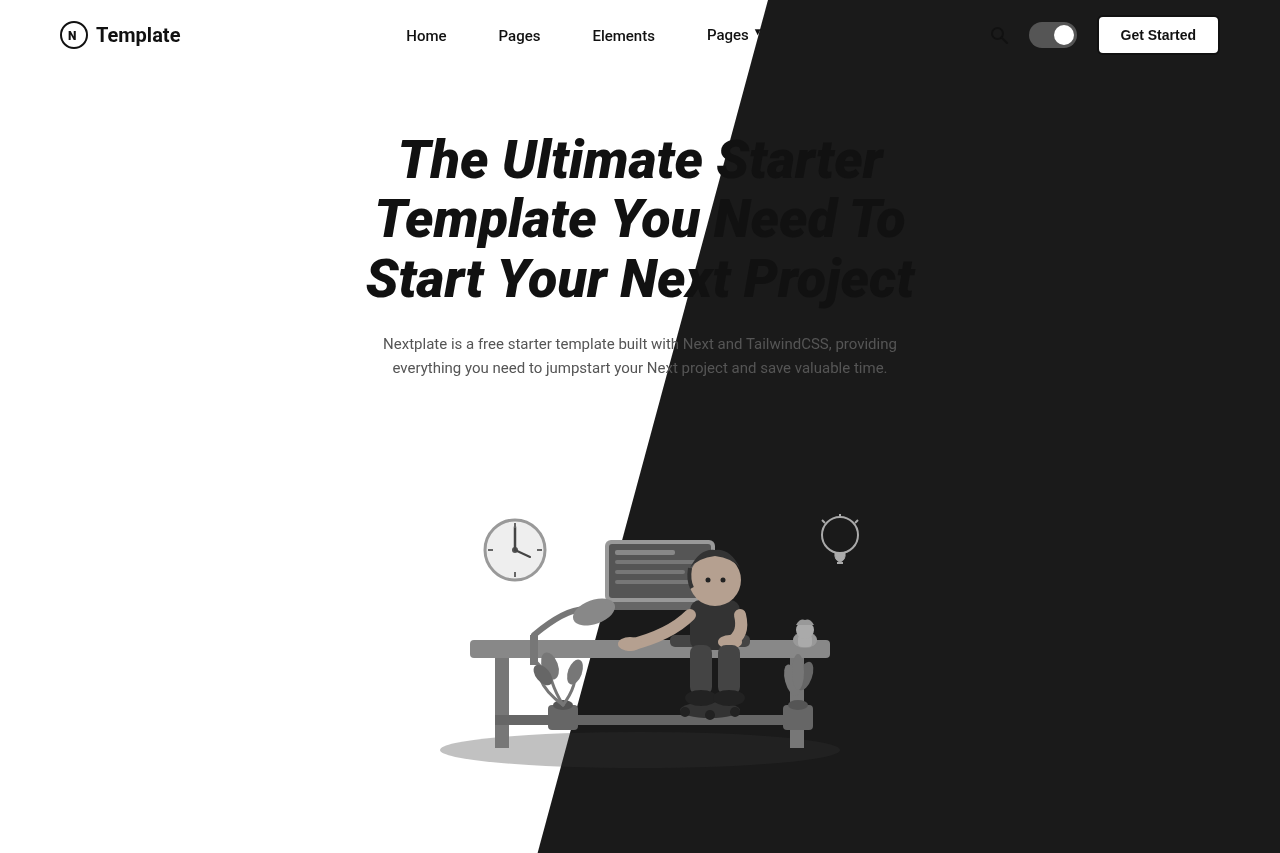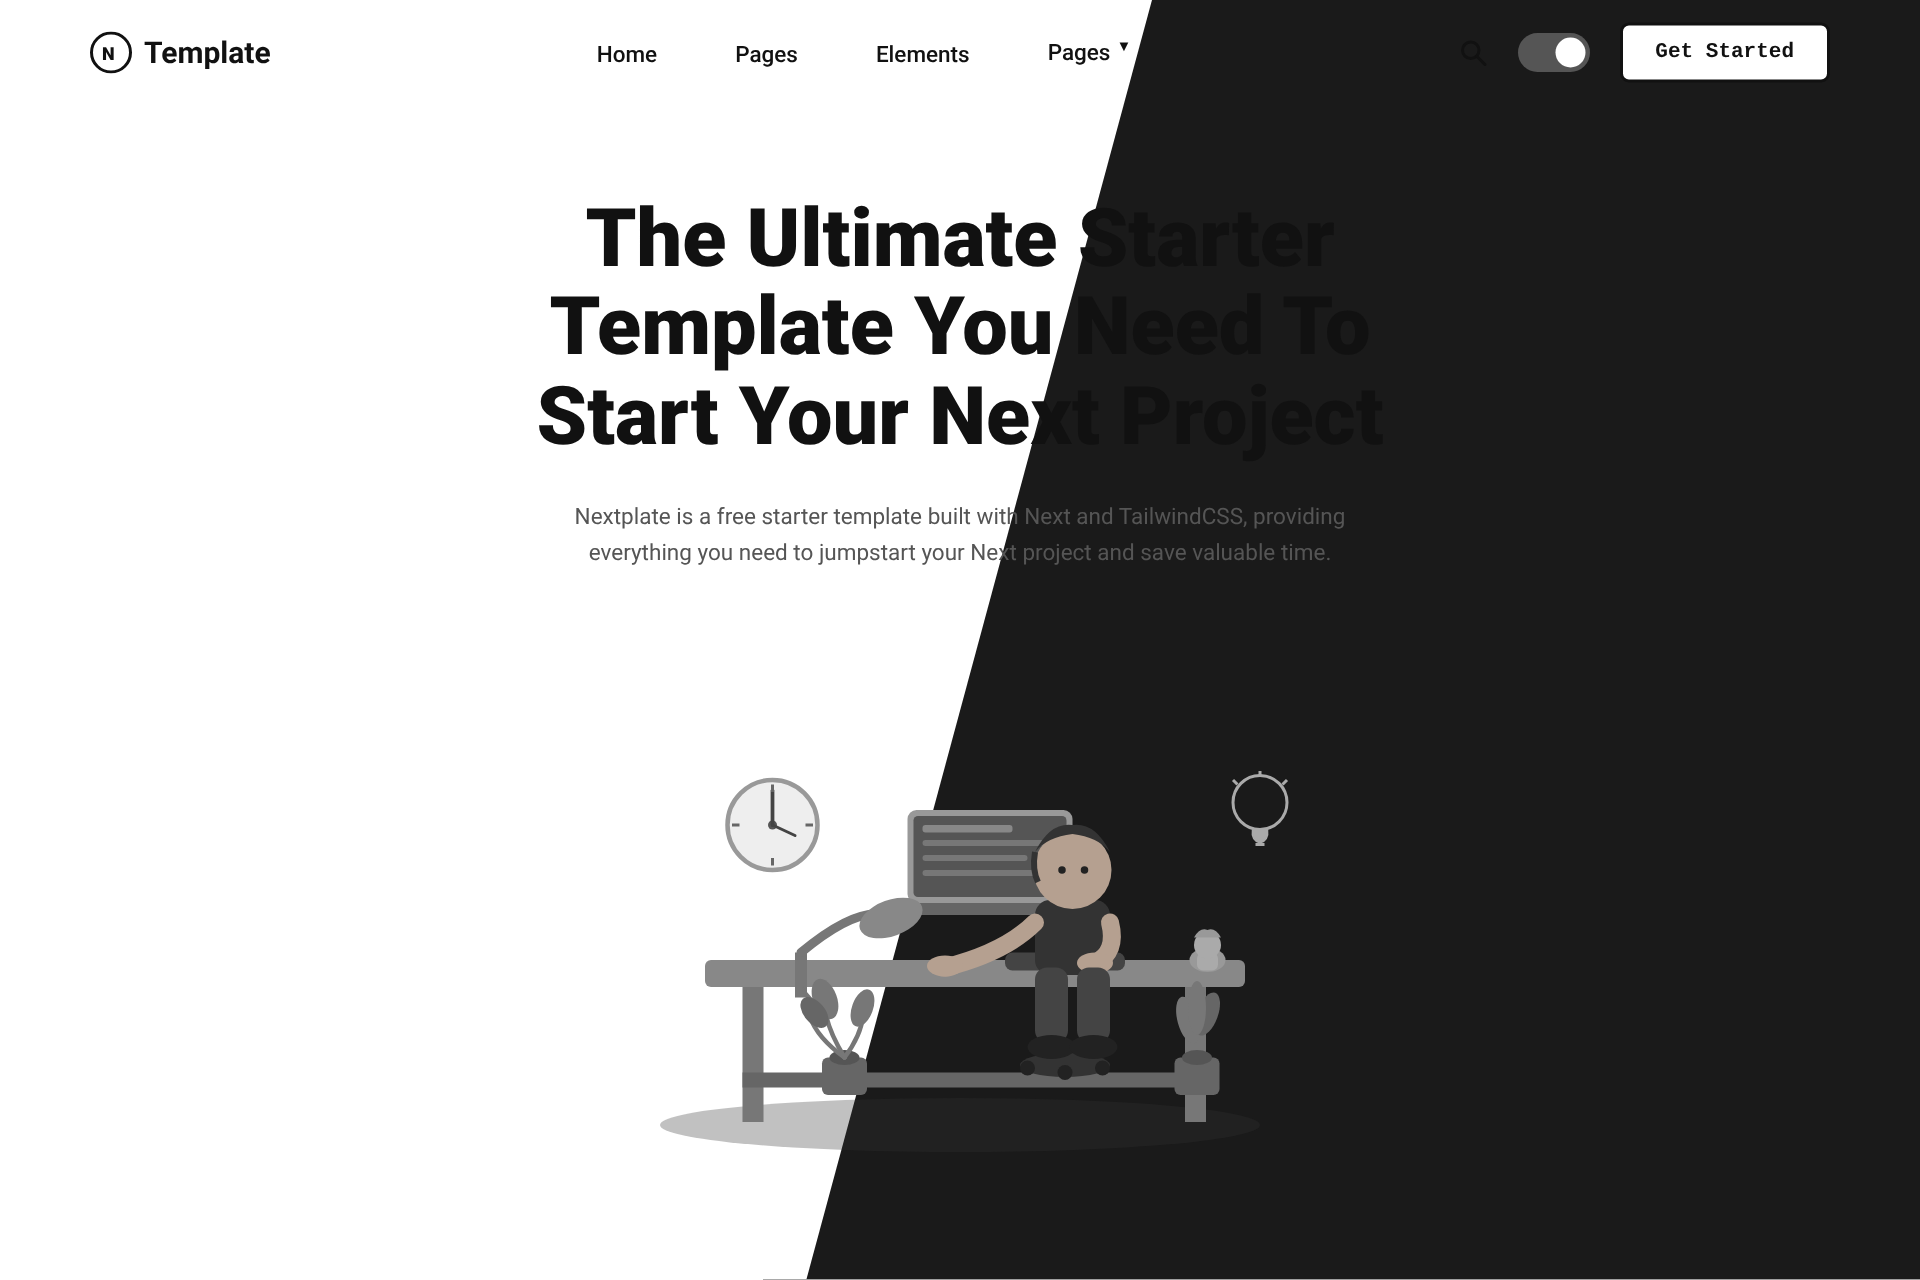--- a/index.html
+++ b/index.html
@@ -121,38 +121,38 @@
 
     .get-started-btn {
       padding: 10px 22px;
       background: white;
       color: #111;
       border: 2px solid #111;
       border-radius: 6px;
       font-size: 14px;
       font-weight: 600;
       cursor: pointer;
-      font-family: Liberation Mono, monospace;
     }
 
     
     .hero {
       position: relative;
       z-index: 5;
       text-align: center;
       padding-top: 60px;
     }
 
     .hero-title {
       font-size: 54px;
       font-weight: 900;
       line-height: 1.1;
       color: #111;
       max-width: 620px;
       margin: 0 auto 24px;
+      font-style: italic;
     }
 
     .hero-subtitle {
       font-size: 15px;
       color: #555;
       max-width: 520px;
       margin: 0 auto 20px;
       line-height: 1.6;
     }
 

